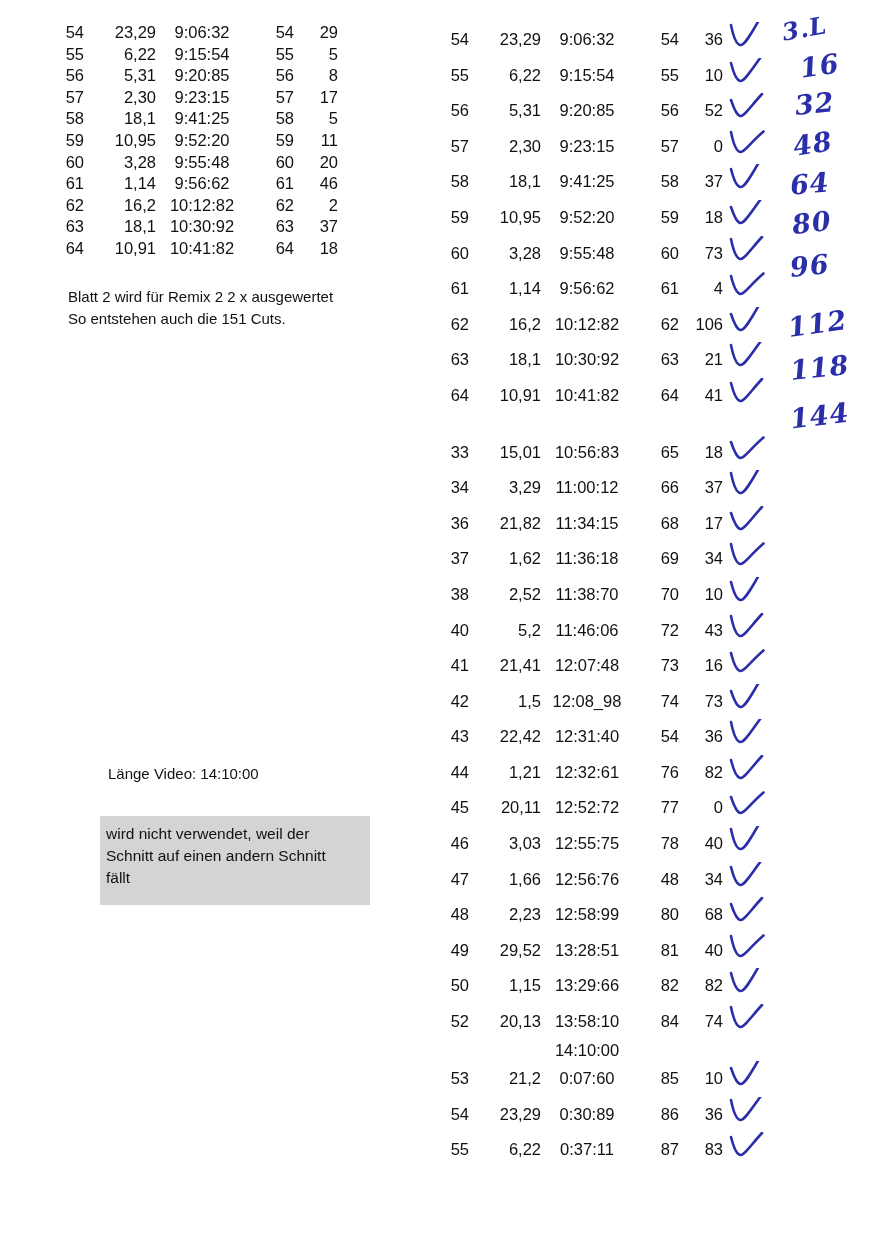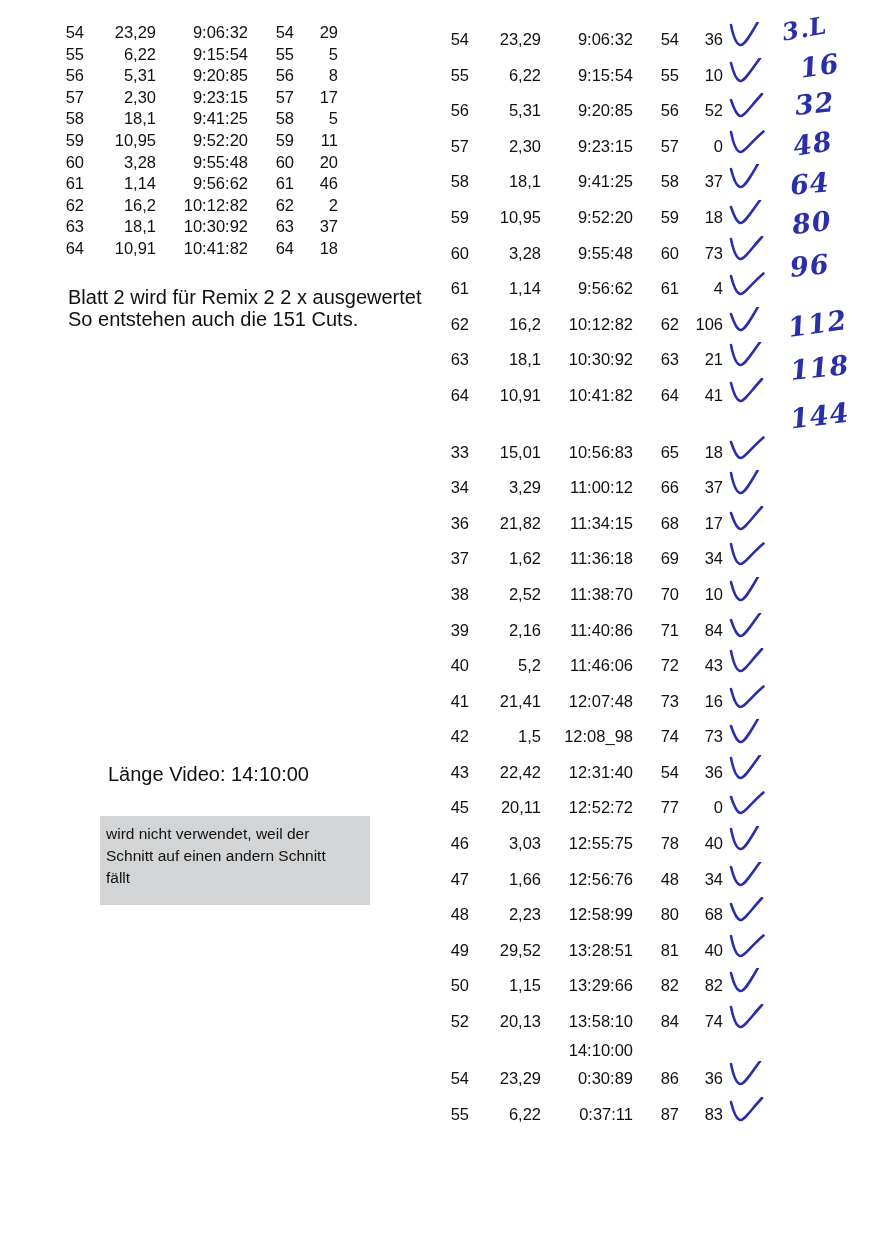--- a/index.html
+++ b/index.html
@@ -17,35 +17,35 @@
   .tbl{position:absolute;border-collapse:collapse;}
   .tbl td{
     font-size:16.5px;
     line-height:21.6px;
     padding:0;
     white-space:nowrap;
     font-family:"Liberation Sans", sans-serif;
   }
   .c-idx   {width:44px; text-align:right;}
   .c-dur   {width:72px; text-align:right; padding-left:18px;}
-  .c-time  {width:92px; text-align:right; padding-left:20px;}
+  .c-time  {width:92px; text-align:center; padding-left:20px;}
   .c-idx2  {width:46px; text-align:right; padding-left:24px;}
   .c-val   {width:44px; text-align:right; padding-left:18px;}
   tr.spacer td{height:21px;line-height:21px;font-size:1px;}
 
   
   #left-table{left:40px;top:22px;}
 
   
   #right-table{left:425px;top:22px;}
 
   
   .note{
     position:absolute;
-    font-size:20px;
+    font-size:15px;
     line-height:22px;
     color:#111;
     white-space:pre;
   }
   #note-blatt{left:68px;top:286px;}
   #note-abhier{left:108px;top:719px;text-align:center;}
   #note-nicht{
     left:100px;top:816px;width:258px;
     background:#d2d4d6;
     padding:7px 6px 16px 6px;
@@ -322,30 +322,20 @@
           <td class="c-idx">38</td>
           <td class="c-dur">2,52</td>
           <td class="c-time">11:38:70</td>
           <td class="c-idx2">70</td>
           <td class="c-val">10</td>
           <td class="c-pen" style="width:46px;padding-left:6px;vertical-align:middle;"><svg width="44" height="30" viewBox="0 0 44 30">
               <path d="M2,5 C4,13 7,22 11,23 C15,24 21,14 30,-2" fill="none" stroke="#2a2ea8" stroke-width="2.6" stroke-linecap="round"></path>
             </svg></td>
         </tr>
         <tr class="row">
-          <td class="c-idx">39</td>
-          <td class="c-dur">2,16</td>
-          <td class="c-time">11:40:86</td>
-          <td class="c-idx2">71</td>
-          <td class="c-val">84</td>
-          <td class="c-pen" style="width:46px;padding-left:6px;vertical-align:middle;"><svg width="44" height="30" viewBox="0 0 44 30">
-              <path d="M2,7 C4,13 7,22 11,23 C15,24 21,14 31.5,-0.5" fill="none" stroke="#2a2ea8" stroke-width="2.6" stroke-linecap="round"></path>
-            </svg></td>
-        </tr>
-        <tr class="row">
           <td class="c-idx">40</td>
           <td class="c-dur">5,2</td>
           <td class="c-time">11:46:06</td>
           <td class="c-idx2">72</td>
           <td class="c-val">43</td>
           <td class="c-pen" style="width:46px;padding-left:6px;vertical-align:middle;"><svg width="44" height="30" viewBox="0 0 44 30">
               <path d="M2,3 C4,13 7,22 11,23 C15,24 21,14 33,1" fill="none" stroke="#2a2ea8" stroke-width="2.6" stroke-linecap="round"></path>
             </svg></td>
         </tr>
         <tr class="row">
@@ -369,20 +359,30 @@
             </svg></td>
         </tr>
         <tr class="row">
           <td class="c-idx">43</td>
           <td class="c-dur">22,42</td>
           <td class="c-time">12:31:40</td>
           <td class="c-idx2">54</td>
           <td class="c-val">36</td>
           <td class="c-pen" style="width:46px;padding-left:6px;vertical-align:middle;"><svg width="44" height="30" viewBox="0 0 44 30">
               <path d="M2,3 C4,13 7,22 11,23 C15,24 21,14 31.5,-0.5" fill="none" stroke="#2a2ea8" stroke-width="2.6" stroke-linecap="round"></path>
+            </svg></td>
+        </tr>
+        <tr class="row">
+          <td class="c-idx">44</td>
+          <td class="c-dur">1,21</td>
+          <td class="c-time">12:32:61</td>
+          <td class="c-idx2">76</td>
+          <td class="c-val">82</td>
+          <td class="c-pen" style="width:46px;padding-left:6px;vertical-align:middle;"><svg width="44" height="30" viewBox="0 0 44 30">
+              <path d="M2,5 C4,13 7,22 11,23 C15,24 21,14 33,1" fill="none" stroke="#2a2ea8" stroke-width="2.6" stroke-linecap="round"></path>
             </svg></td>
         </tr>
         <tr class="row">
           <td class="c-idx">45</td>
           <td class="c-dur">20,11</td>
           <td class="c-time">12:52:72</td>
           <td class="c-idx2">77</td>
           <td class="c-val">0</td>
           <td class="c-pen" style="width:46px;padding-left:6px;vertical-align:middle;"><svg width="44" height="30" viewBox="0 0 44 30">
               <path d="M2,7 C4,13 7,22 11,23 C15,24 21,14 34.5,2.5" fill="none" stroke="#2a2ea8" stroke-width="2.6" stroke-linecap="round"></path>
@@ -448,20 +448,30 @@
               <path d="M2,3 C4,13 7,22 11,23 C15,24 21,14 33,1" fill="none" stroke="#2a2ea8" stroke-width="2.6" stroke-linecap="round"></path>
             </svg></td>
         </tr>
         <tr class="row">
           <td class="c-idx">&nbsp;</td>
           <td class="c-dur">&nbsp;</td>
           <td class="c-time">14:10:00</td>
           <td class="c-idx2">&nbsp;</td>
           <td class="c-val">&nbsp;</td>
           <td class="c-pen" style="width:46px;padding-left:6px;vertical-align:middle;"></td>
+        </tr>
+        <tr class="row">
+          <td class="c-idx">53</td>
+          <td class="c-dur">21,2</td>
+          <td class="c-time">0:07:60</td>
+          <td class="c-idx2">85</td>
+          <td class="c-val">10</td>
+          <td class="c-pen" style="width:46px;padding-left:6px;vertical-align:middle;"><svg width="44" height="30" viewBox="0 0 44 30">
+              <path d="M2,7 C4,13 7,22 11,23 C15,24 21,14 30,-2" fill="none" stroke="#2a2ea8" stroke-width="2.6" stroke-linecap="round"></path>
+            </svg></td>
         </tr>
         <tr class="row">
           <td class="c-idx">54</td>
           <td class="c-dur">23,29</td>
           <td class="c-time">0:30:89</td>
           <td class="c-idx2">86</td>
           <td class="c-val">36</td>
           <td class="c-pen" style="width:46px;padding-left:6px;vertical-align:middle;"><svg width="44" height="30" viewBox="0 0 44 30">
               <path d="M2,3 C4,13 7,22 11,23 C15,24 21,14 31.5,-0.5" fill="none" stroke="#2a2ea8" stroke-width="2.6" stroke-linecap="round"></path>
             </svg></td>

